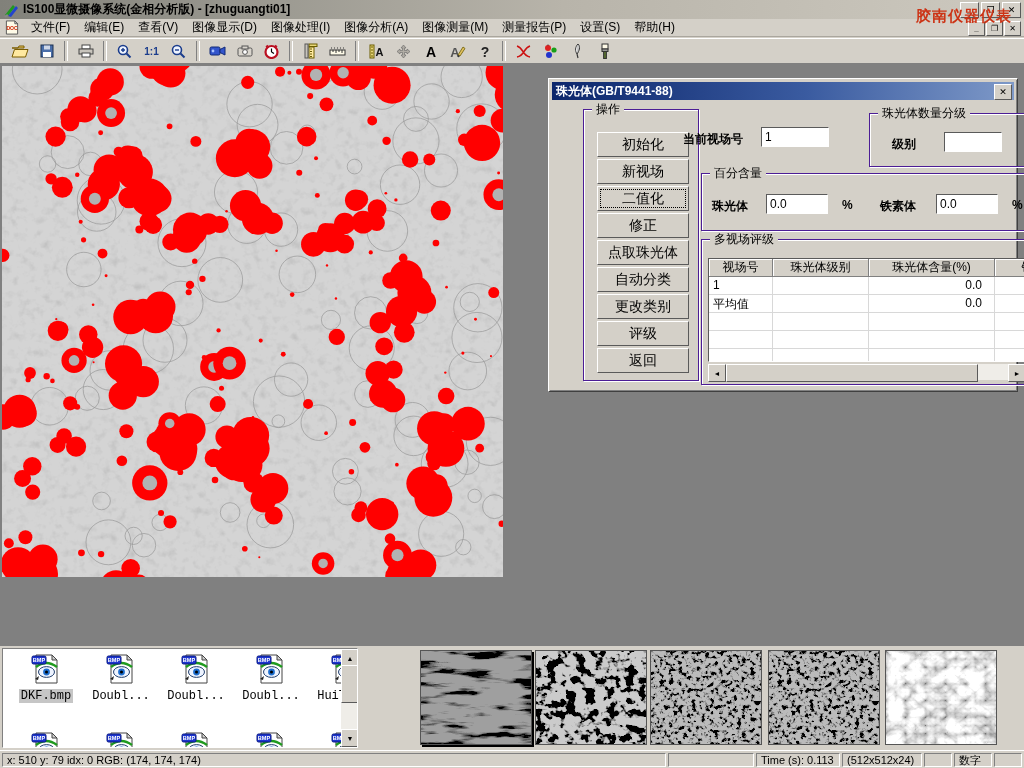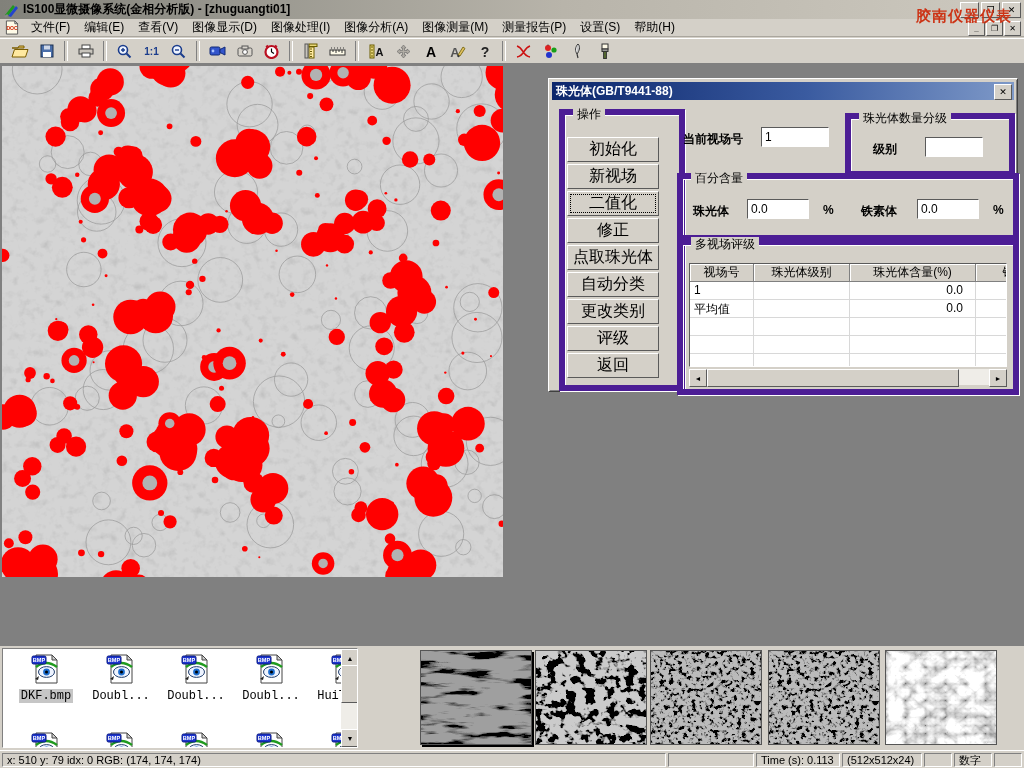--- a/index.html
+++ b/index.html
@@ -43,24 +43,24 @@
 
   
   .dialog{position:absolute;left:548px;top:14px;width:468px;height:312px;background:#d4d0c8;
     border:1px solid;border-color:#ffffff #404040 #404040 #ffffff;
     box-shadow:inset 1px 1px 0 #d4d0c8, inset -1px -1px 0 #808080;}
   .dlg-title{position:absolute;left:3px;top:3px;right:3px;height:18px;
     background:linear-gradient(90deg,#0c266b,#3a5ba0 55%,#7e99c8);
     color:#fff;font-weight:bold;display:flex;align-items:center;padding-left:4px;box-sizing:border-box;}
   .dlg-close{position:absolute;right:2px;top:2px;width:16px;height:14px;display:flex;
     align-items:center;justify-content:center;font-size:9px;font-weight:bold;color:#000;}
-  .group{position:absolute;border:6px solid #4c1d95;box-shadow:1px 1px 0 #fff, inset 1px 1px 0 #fff;}
+  .group{position:absolute;border:1px solid #4c1d95;box-shadow:1px 1px 0 #fff, inset 1px 1px 0 #fff;margin-left:24px;}
   .group>.legend{position:absolute;top:-8px;left:8px;background:#d4d0c8;padding:0 4px;line-height:14px;}
-  .opbtn{position:absolute;left:2px;width:90px;height:23px;display:flex;align-items:center;
-    justify-content:center;font-size:16px;}
+  .opbtn{position:absolute;left:13px;width:90px;height:23px;display:flex;align-items:center;
+    justify-content:center;font-size:14px;}
   .opbtn.focused{outline:1px dotted #000;outline-offset:-4px;}
   .field-input{background:#fff;border:1px solid;border-color:#5a5a5a #ffffff #ffffff #5a5a5a;
     font-family:"Liberation Sans",sans-serif;font-size:12px;padding:1px 3px;box-sizing:border-box;}
   .lbl{position:absolute;white-space:nowrap;font-weight:bold;}
 
   
   .grid{position:absolute;left:6px;top:18px;width:318px;height:104px;background:#fff;
     border:1px solid;border-color:#5a5a5a #ffffff #ffffff #5a5a5a;overflow:hidden;box-sizing:border-box;}
   .grid-head{display:flex;height:18px;}
   .ghc{background:#d4d0c8;border-right:1px solid #808080;border-bottom:1px solid #808080;

